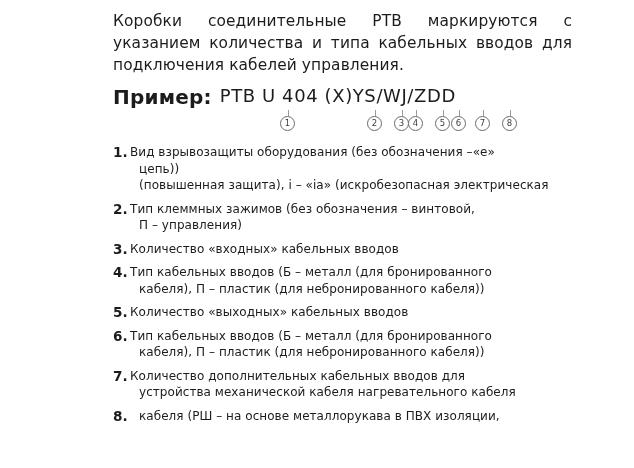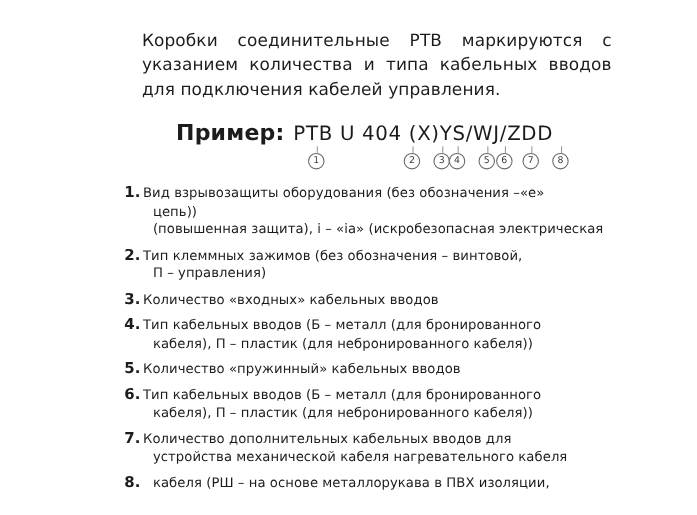--- a/index.html
+++ b/index.html
@@ -21,29 +21,28 @@
     box-sizing: border-box;
     padding: 10px 40px 0 113px;
   }
   .intro {
     font-size: 15.4px;
     line-height: 22px;
     color: #1c1c1c;
     text-align: justify;
     text-align-last: left;
     letter-spacing: 0.1px;
-    margin: 16px;
+    margin: 0;
     padding-right: 22px;
   }
   .example-row {
     margin-top: 9px;
     display: flex;
-    align-items: flex-end;
+    align-items: flex-start;
     white-space: nowrap;
-    margin-left: 47px;
   }
   .example-label {
     font-size: 20px;
     font-weight: bold;
     color: #1c1c1c;
     letter-spacing: 0.2px;
   }
   .example-code {
     font-size: 18px;
     color: #1c1c1c;
@@ -145,21 +144,21 @@
       <div class="item">
         <div class="item-num">3.</div>
         <div class="item-text"><span class="">Количество «входных» кабельных вводов</span></div>
       </div>
       <div class="item">
         <div class="item-num">4.</div>
         <div class="item-text"><span class="">Тип кабельных вводов (Б – металл (для бронированного</span><span class="ind">кабеля), П – пластик (для небронированного кабеля))</span></div>
       </div>
       <div class="item">
         <div class="item-num">5.</div>
-        <div class="item-text"><span class="">Количество «пружинный» кабельных вводов</span></div>
+        <div class="item-text"><span class="">Количество «выходных» кабельных вводов</span></div>
       </div>
       <div class="item">
         <div class="item-num">6.</div>
         <div class="item-text"><span class="">Тип кабельных вводов (Б – металл (для бронированного</span><span class="ind">кабеля), П – пластик (для небронированного кабеля))</span></div>
       </div>
       <div class="item">
         <div class="item-num">7.</div>
         <div class="item-text"><span class="">Количество дополнительных кабельных вводов для</span><span class="ind">устройства механической кабеля нагревательного кабеля</span></div>
       </div>
       <div class="item">

